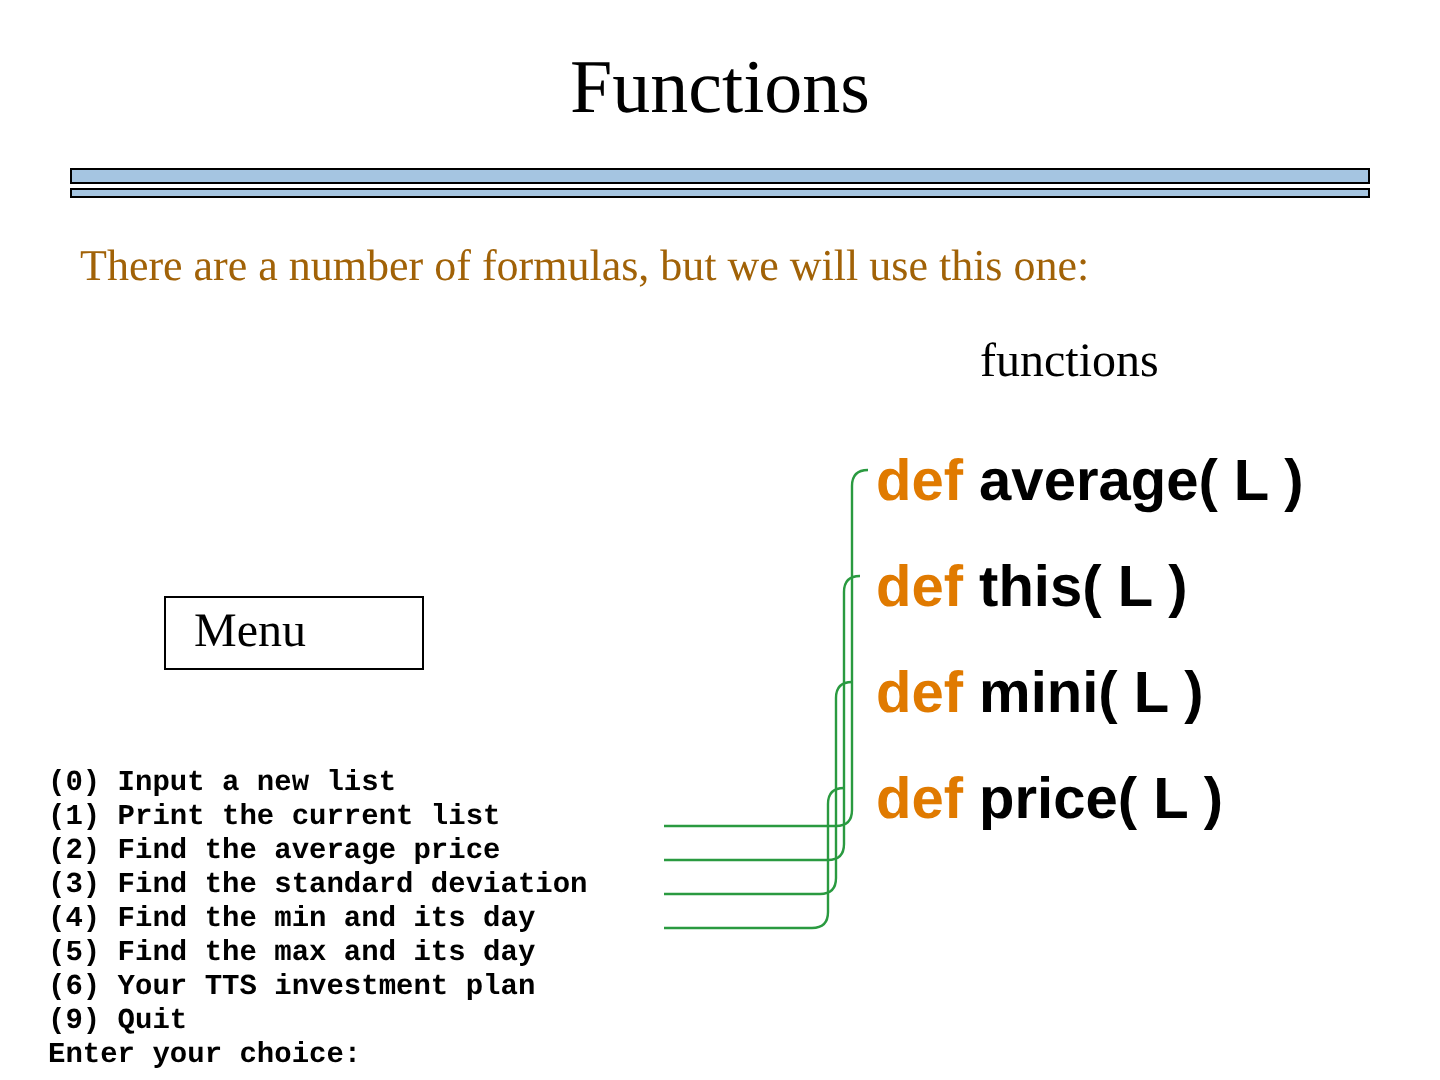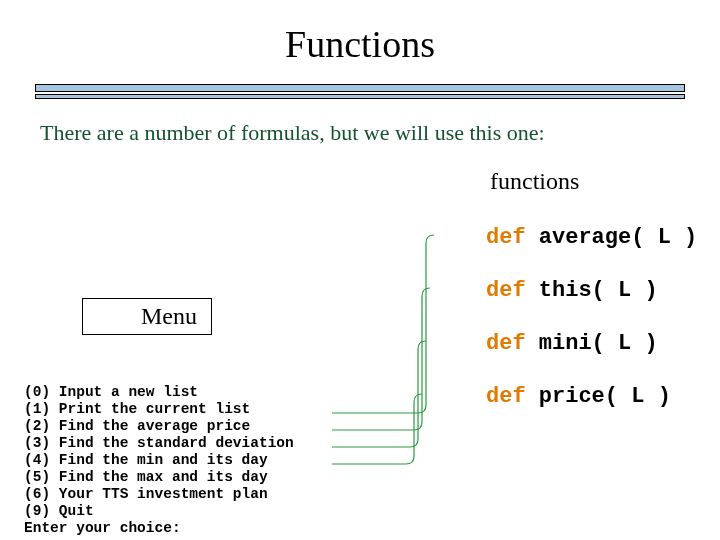--- a/index.html
+++ b/index.html
@@ -35,53 +35,52 @@
   .divider .bar2 {
     height: 3px;
     border: 1px solid #000;
     background: #a5c5e1;
   }
   .intro {
     position: absolute;
     top: 120px;
     left: 40px;
     font-size: 22px;
-    color: #14532d;
+    color: #a16207;
   }
   .functions-label {
     position: absolute;
     top: 168px;
     left: 490px;
     font-family: "Comic Sans MS", "Comic Sans", cursive;
     font-size: 24px;
     color: #000;
   }
   .fn {
     position: absolute;
     left: 438px;
-    font-family: Liberation Mono, monospace;
+    font-family: Liberation Sans, sans-serif;
     font-weight: bold;
-    font-size: 22px;
+    font-size: 29px;
     white-space: pre;
-    margin-left: 48px;
   }
   .fn .kw { color: #e07a00; }
   .fn1 { top: 225px; }
   .fn2 { top: 278px; }
   .fn3 { top: 331px; text-align: right; }
   .fn4 { top: 384px; }
   .menu-box {
     position: absolute;
     top: 298px;
     left: 82px;
     width: 100px;
     border: 1px solid #000;
     font-family: "Comic Sans MS", "Comic Sans", cursive;
     font-size: 24px;
-    text-align: right;
+    text-align: left;
     padding: 4px 14px;
   }
   .menu-list {
     position: absolute;
     top: 368px;
     left: 24px;
     font-family: "Courier New", Courier, monospace;
     font-weight: bold;
     font-size: 14.5px;
     line-height: 17px;

